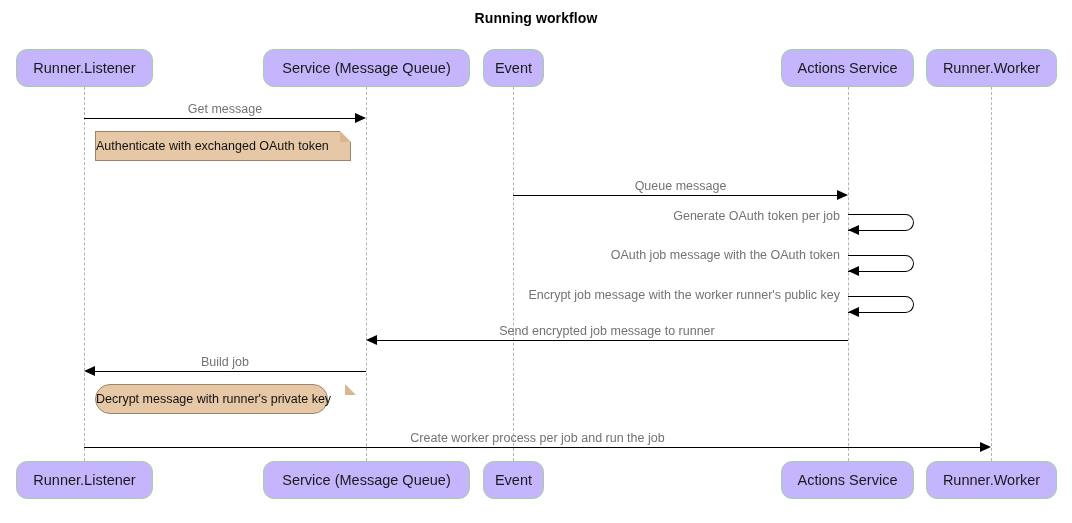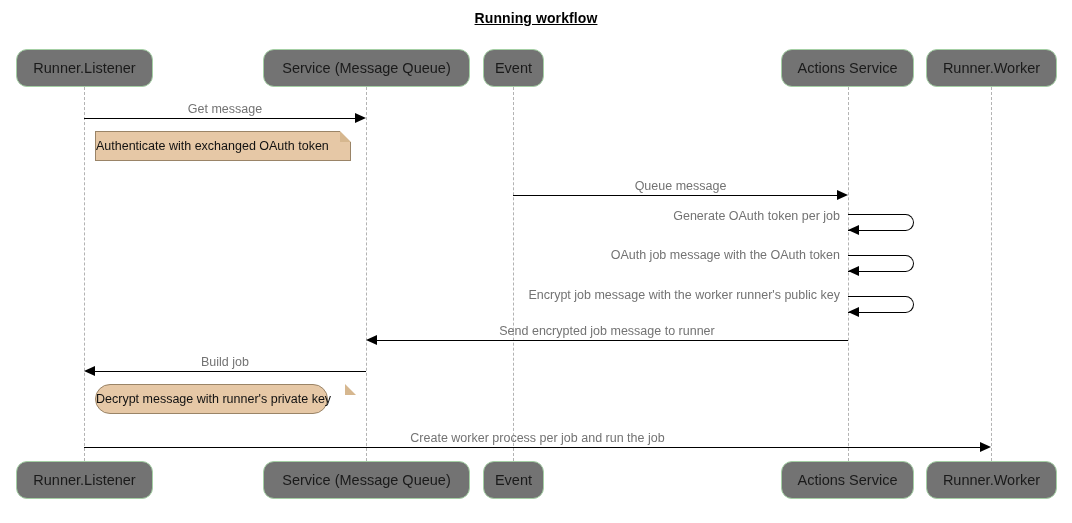--- a/index.html
+++ b/index.html
@@ -21,26 +21,25 @@
   #diagram-title {
     position: absolute;
     left: 0;
     top: 10px;
     width: 1072px;
     text-align: center;
     font-size: 14px;
     font-weight: bold;
     color: #000000;
     letter-spacing: 0.1px;
-    text-decoration: underline;
   }
   .participant-box {
     position: absolute;
     box-sizing: border-box;
-    background: #737373;
+    background: #c4b5fd;
     border: 1px solid #a4cfa4;
     border-radius: 11px;
     display: flex;
     align-items: center;
     justify-content: center;
     font-size: 14.5px;
     color: #1a1a1a;
     white-space: nowrap;
     height: 38px;
   }

